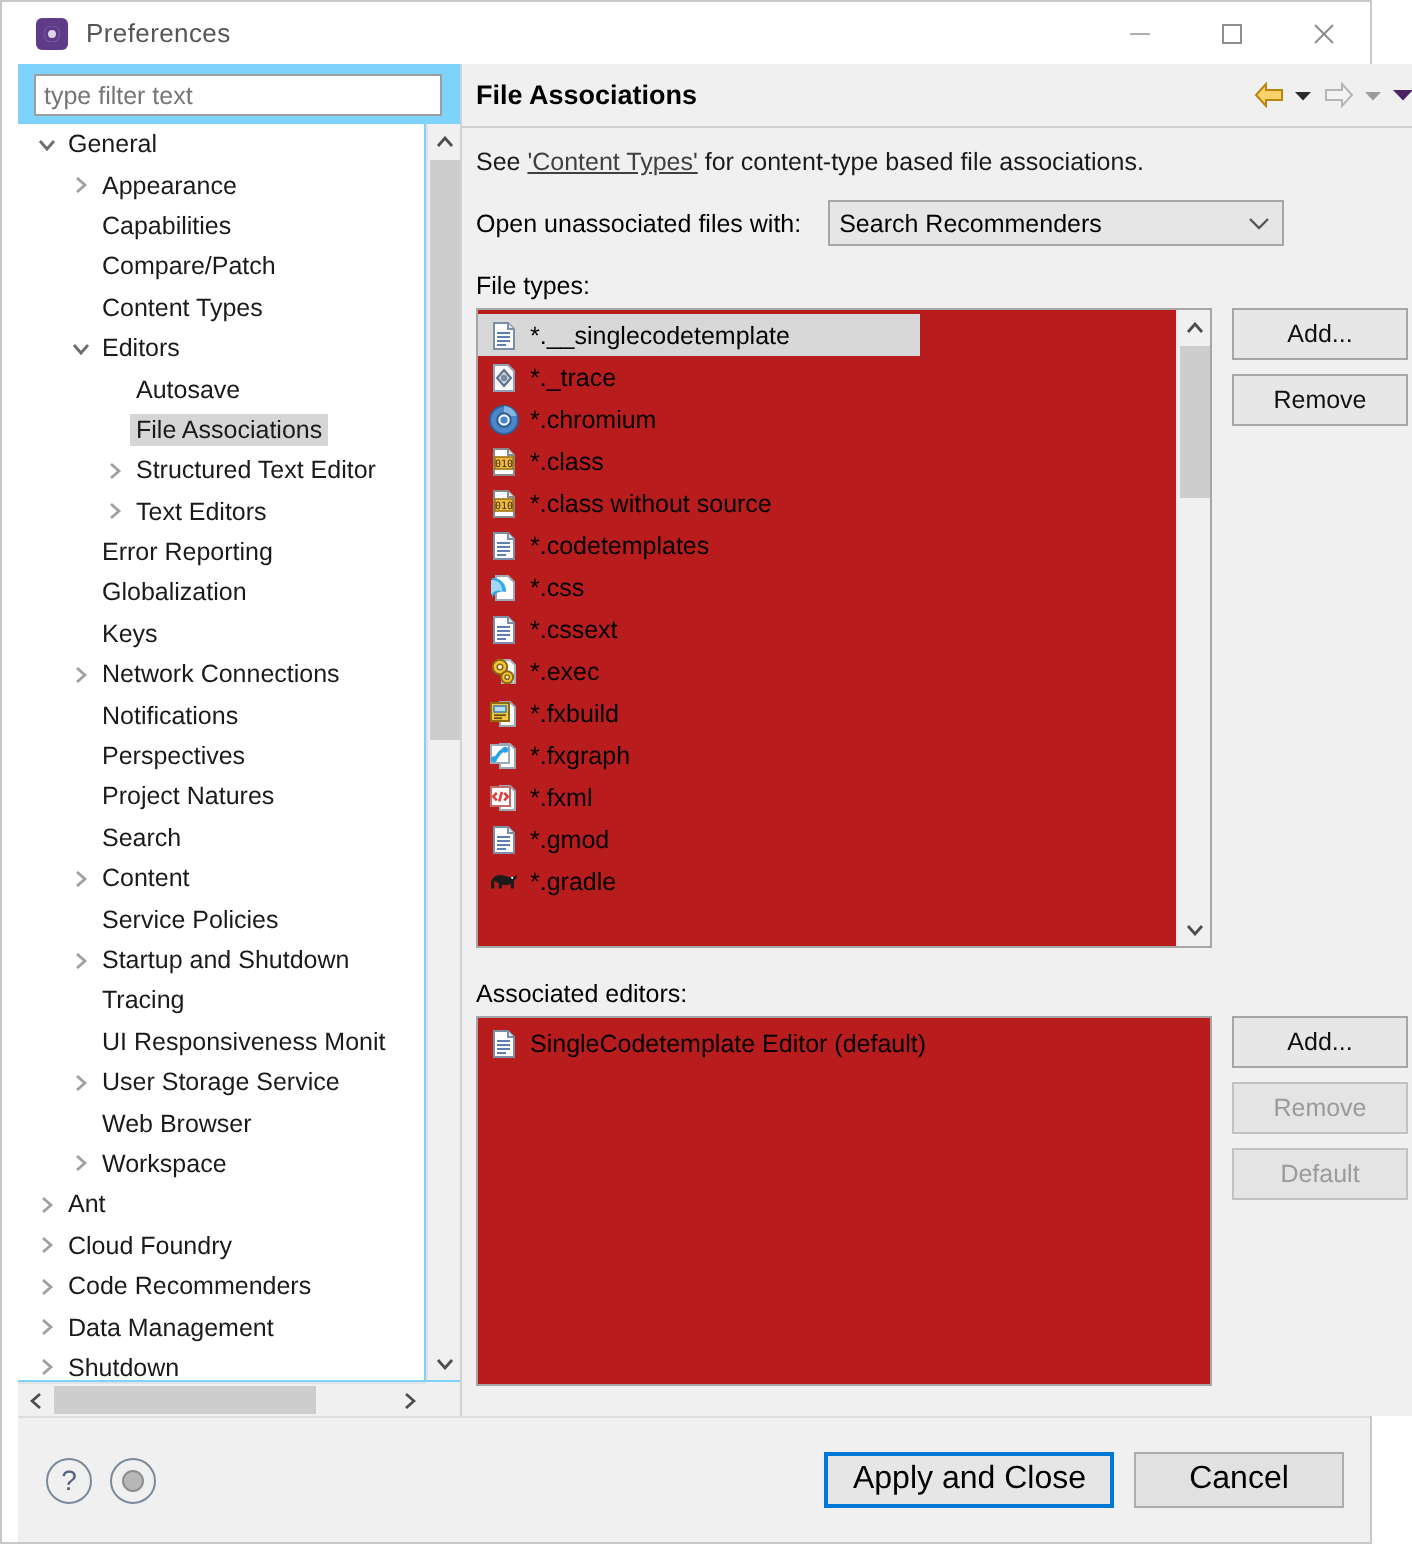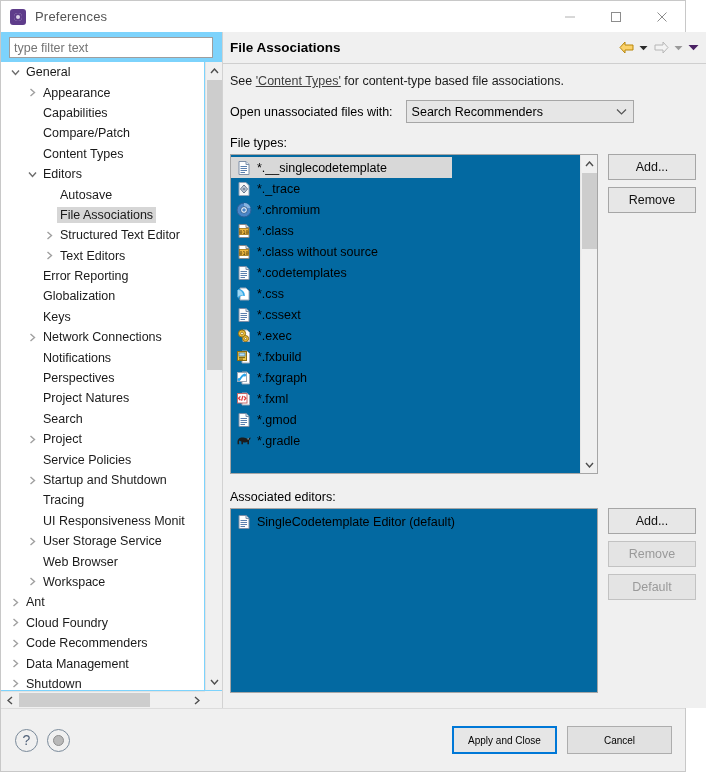--- a/index.html
+++ b/index.html
@@ -18,20 +18,21 @@
   }
   #dialog {
     position: absolute;
     left: 0; top: 0;
     width: 686px; height: 772px;
     background: #ffffff;
     border: 1px solid #c8c8c8;
     box-sizing: border-box;
     display: flex;
     flex-direction: column;
+    padding-left: 8px;
   }
 
   
   .titlebar {
     height: 31px;
     min-height: 31px;
     background: #ffffff;
     display: flex;
     align-items: center;
     position: relative;
@@ -294,21 +295,21 @@
     font-size: 12.5px;
     margin: 0 0 4px 0;
   }
 
   .list-row {
     display: flex;
     align-items: flex-start;
   }
   .listbox {
     border: 1px solid #a6a6a6;
-    background: #0369a1;
+    background: #b91c1c;
     position: relative;
     box-sizing: border-box;
     overflow: hidden;
   }
   #filetypes-listbox {
     width: 368px;
     height: 320px;
   }
   .lb-items {
     position: absolute;
@@ -429,21 +430,21 @@
     right: 13px;
     display: flex;
     gap: 10px;
   }
   .footer-btn {
     height: 28px;
     min-width: 105px;
     padding: 0 12px;
     border: 1px solid #adadad;
     background: #e1e1e1;
-    font-size: 10px;
+    font-size: 16px;
     font-family: "Liberation Sans", sans-serif;
     color: #000;
     display: flex;
     align-items: center;
     justify-content: center;
     box-sizing: border-box;
   }
   .footer-btn.default {
     border: 2px solid #0078d7;
     background: #e6e6e6;
@@ -582,21 +583,21 @@
             <div class="tree-row">
               <span class="tw" style="margin-left: 23px;"></span>
               <span class="tree-label">Search</span>
             </div>
             <div class="tree-row">
               <span class="tw" style="margin-left: 23px;">
                 <svg width="7" height="9" viewBox="0 0 7 9">
                   <path d="M1.5 1 L5.5 4.5 L1.5 8" fill="none" stroke="#a0a0a0" stroke-width="1.4"></path>
                 </svg>
               </span>
-              <span class="tree-label">Project</span>
+              <span class="tree-label">Content</span>
             </div>
             <div class="tree-row">
               <span class="tw" style="margin-left: 23px;"></span>
               <span class="tree-label">Service Policies</span>
             </div>
             <div class="tree-row">
               <span class="tw" style="margin-left: 23px;">
                 <svg width="7" height="9" viewBox="0 0 7 9">
                   <path d="M1.5 1 L5.5 4.5 L1.5 8" fill="none" stroke="#a0a0a0" stroke-width="1.4"></path>
                 </svg>

